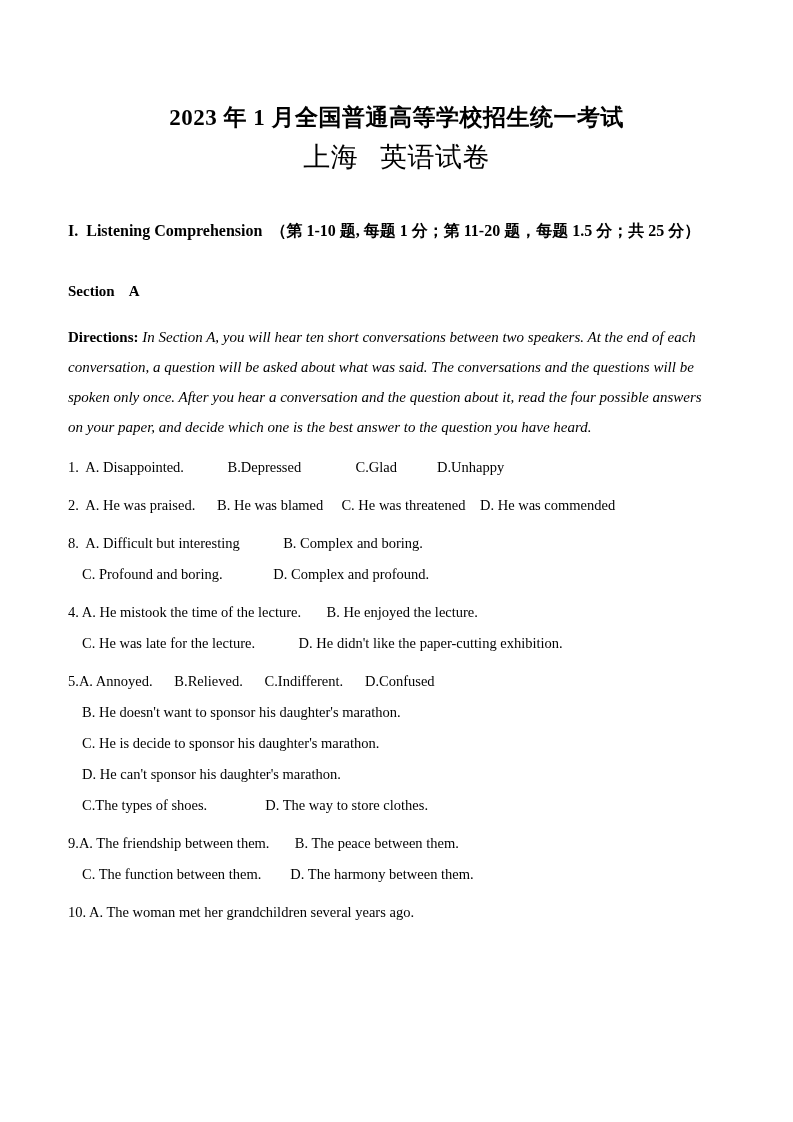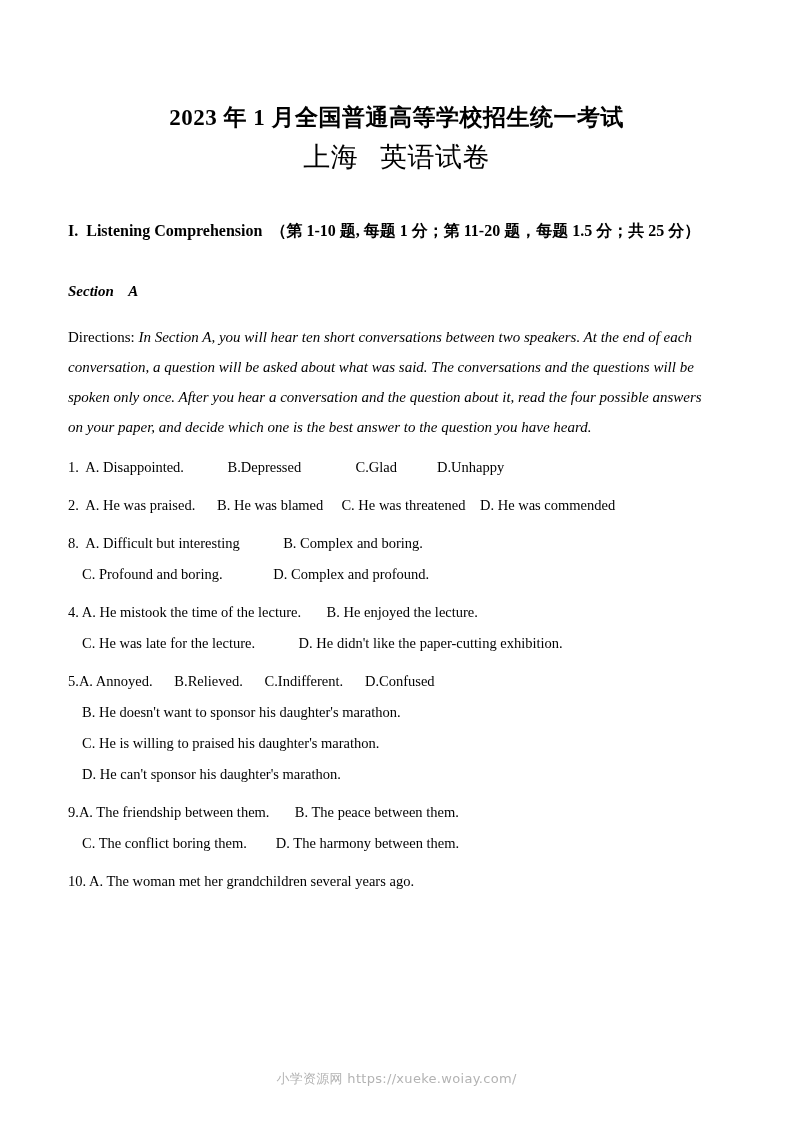--- a/index.html
+++ b/index.html
@@ -61,33 +61,32 @@
     white-space: pre;
     margin-bottom: 38px;
   }
 
   .section-label {
     font-size: 15px;
     font-weight: bold;
     line-height: 22px;
     white-space: pre;
     margin-bottom: 20px;
-    font-style: italic;
   }
 
   .directions {
     font-size: 15px;
     line-height: 30px;
     font-style: italic;
     text-align: left;
     margin-bottom: 10px;
   }
   .directions .lead {
     font-style: normal;
-    font-weight: normal;
+    font-weight: bold;
     text-align: right;
   }
 
   .q-list {
     margin-top: 0;
   }
   .q-line {
     font-size: 14.5px;
     line-height: 31px;
     white-space: pre;
@@ -134,24 +133,24 @@
 
     <div class="q-list" id="question-list">
         <div class="q-line noindent">1.  A. Disappointed.            B.Depressed               C.Glad           D.Unhappy</div>
         <div class="q-line noindent">2.  A. He was praised.      B. He was blamed     C. He was threatened    D. He was commended</div>
         <div class="q-line noindent">8.  A. Difficult but interesting            B. Complex and boring.</div>
         <div class="q-line indent">C. Profound and boring.              D. Complex and profound.</div>
         <div class="q-line noindent">4. A. He mistook the time of the lecture.       B. He enjoyed the lecture.</div>
         <div class="q-line indent">C. He was late for the lecture.            D. He didn't like the paper-cutting exhibition.</div>
         <div class="q-line noindent">5.A. Annoyed.      B.Relieved.      C.Indifferent.      D.Confused</div>
         <div class="q-line indent">B. He doesn't want to sponsor his daughter's marathon.</div>
-        <div class="q-line indent">C. He is willing to praised his daughter's marathon.</div>
+        <div class="q-line indent">C. He is decide to sponsor his daughter's marathon.</div>
         <div class="q-line indent">D. He can't sponsor his daughter's marathon.</div>
+        <div class="q-line indent">C.The types of shoes.                D. The way to store clothes.</div>
         <div class="q-line noindent">9.A. The friendship between them.       B. The peace between them.</div>
-        <div class="q-line indent">C. The conflict boring them.        D. The harmony between them.</div>
+        <div class="q-line indent">C. The function between them.        D. The harmony between them.</div>
         <div class="q-line noindent">10. A. The woman met her grandchildren several years ago.</div>
       </div>
 
   </div>
 
-  <div class="watermark">小学资源网 https://xueke.woiay.com/</div>
 
 </div>
 
 </body></html>

